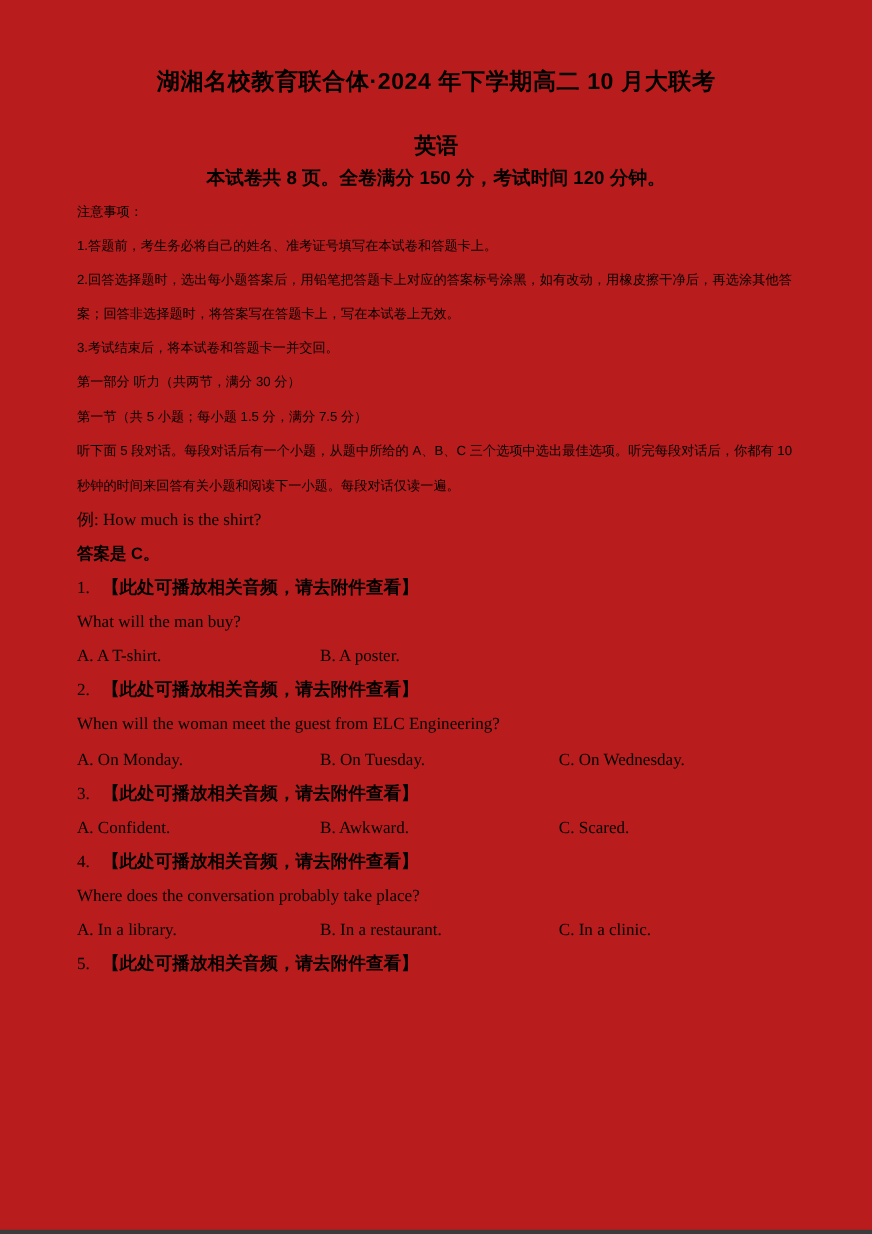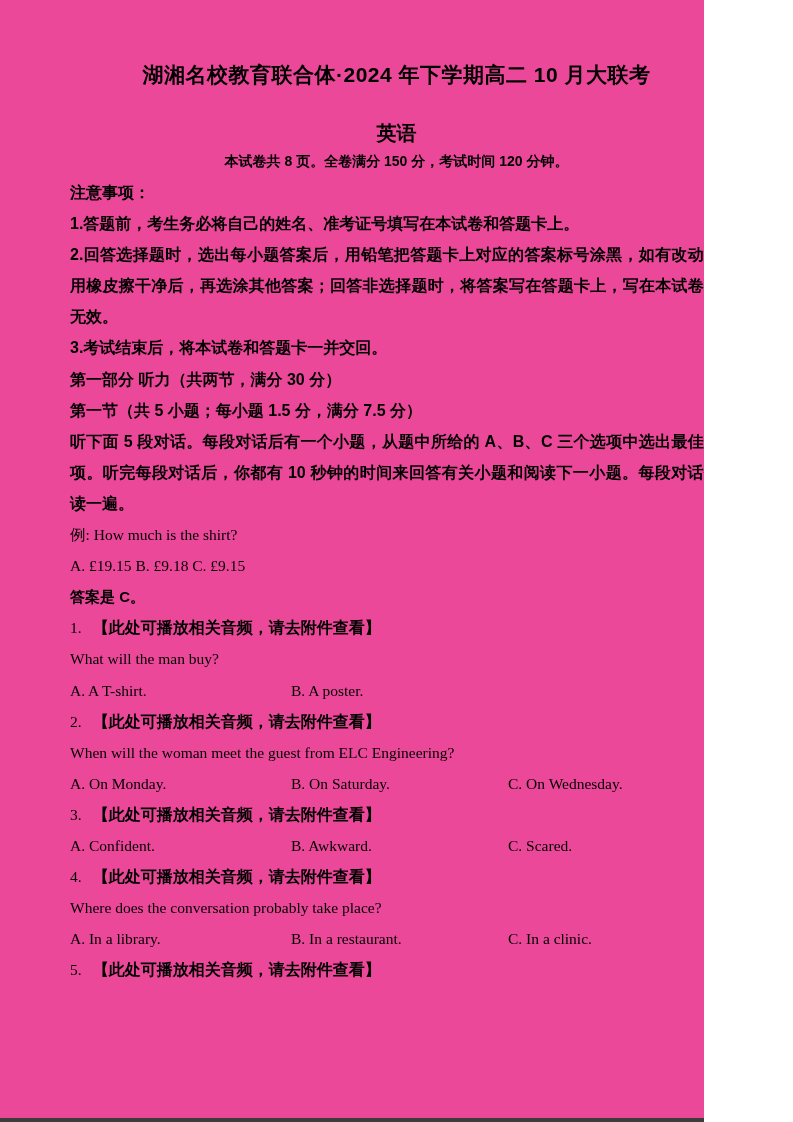--- a/index.html
+++ b/index.html
@@ -1,21 +1,21 @@
 <!DOCTYPE html>
 <html><head>
 <meta charset="utf-8">
 <style>
   * { margin: 0; padding: 0; box-sizing: border-box; }
   html, body { background: #ffffff; }
   .page {
     position: relative;
-    width: 704px;
+    width: 793px;
     height: 1122px;
-    background: #ec4899;
+    background: #b91c1c;
     overflow: hidden;
     color: #000;
     font-family: "Liberation Sans", sans-serif;
   }
   .title {
     position: absolute;
     top: 61px;
     left: 0;
     width: 793px;
     text-align: center;
@@ -33,34 +33,34 @@
     font-size: 20px;
     font-weight: 700;
     line-height: 27px;
   }
   .exam-info {
     position: absolute;
     top: 149px;
     left: 0;
     width: 793px;
     text-align: center;
-    font-size: 14px;
+    font-size: 17px;
     font-weight: 700;
     line-height: 25px;
   }
   .body {
     position: absolute;
     top: 177px;
     left: 70px;
     width: 650px;
   }
   .cn {
     font-family: "Liberation Sans", sans-serif;
-    font-size: 16px;
-    font-weight: 700;
+    font-size: 12px;
+    font-weight: 400;
     line-height: 31.1px;
     text-align: justify;
   }
   .cn-reg {
     font-family: "Liberation Sans", sans-serif;
     font-size: 15px;
     font-weight: 700;
     line-height: 31.1px;
   }
   .en {
@@ -119,39 +119,38 @@
     <p class="cn">注意事项：</p>
     <p class="cn">1.答题前，考生务必将自己的姓名、准考证号填写在本试卷和答题卡上。</p>
     <p class="cn">2.回答选择题时，选出每小题答案后，用铅笔把答题卡上对应的答案标号涂黑，如有改动，用橡皮擦干净后，再选涂其他答案；回答非选择题时，将答案写在答题卡上，写在本试卷上无效。</p>
     <p class="cn">3.考试结束后，将本试卷和答题卡一并交回。</p>
 
     <p class="cn">第一部分 听力（共两节，满分 30 分）</p>
     <p class="cn">第一节（共 5 小题；每小题 1.5 分，满分 7.5 分）</p>
     <p class="cn">听下面 5 段对话。每段对话后有一个小题，从题中所给的 A、B、C 三个选项中选出最佳选项。听完每段对话后，你都有 10 秒钟的时间来回答有关小题和阅读下一小题。每段对话仅读一遍。</p>
 
     <p class="en">例: How much is the shirt?</p>
-    <p class="en">A. £19.15 B. £9.18 C. £9.15</p>
     <p class="cn-reg">答案是 C。</p>
 
     <div class="audio-line">
       <span class="q-num">1.</span><span class="audio-note">【此处可播放相关音频，请去附件查看】</span>
     </div>
     <p class="en">What will the man buy?</p>
     <div class="options-row">
       <span class="opt opt-a">A. A T-shirt.</span>
       <span class="opt opt-b">B. A poster.</span>
     </div>
 
     <div class="audio-line">
       <span class="q-num">2.</span><span class="audio-note">【此处可播放相关音频，请去附件查看】</span>
     </div>
     <p class="en">When will the woman meet the guest from ELC Engineering?</p>
     <div class="options-row">
       <span class="opt opt-a">A. On Monday.</span>
-      <span class="opt opt-b">B. On Saturday.</span>
+      <span class="opt opt-b">B. On Tuesday.</span>
       <span class="opt opt-c">C. On Wednesday.</span>
     </div>
 
     <div class="audio-line">
       <span class="q-num">3.</span><span class="audio-note">【此处可播放相关音频，请去附件查看】</span>
     </div>
     <div class="options-row">
       <span class="opt opt-a">A. Confident.</span>
       <span class="opt opt-b">B. Awkward.</span>
       <span class="opt opt-c">C. Scared.</span>

